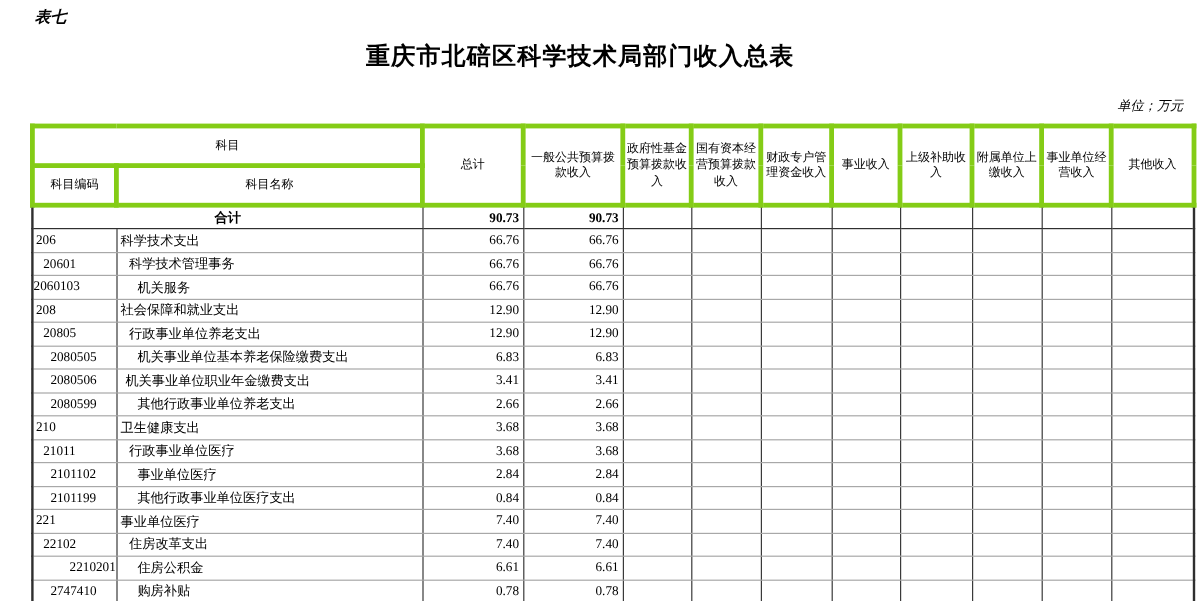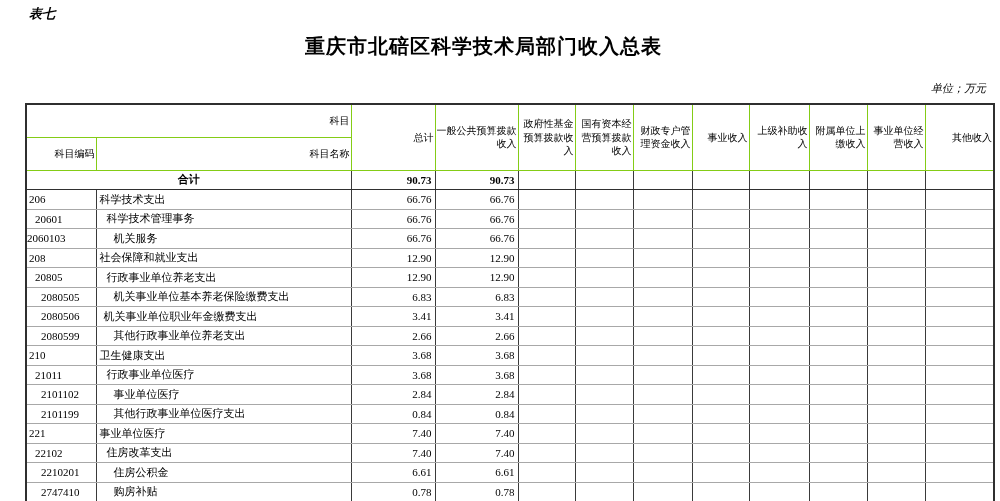--- a/index.html
+++ b/index.html
@@ -24,23 +24,23 @@
     position: absolute; top: 81px; right: 14px;
     font-size: 11px; font-style: italic;
   }
   table.income-table {
     position: absolute; left: 25px; top: 103px;
     width: 968px;
     border-collapse: collapse; table-layout: fixed;
     border: 2px solid #2f2f2f;
   }
   table.income-table th {
-    border: 1px solid #84cc16;
+    border: 4px solid #84cc16;
     font-size: 10px; font-weight: normal;
-    text-align: right; vertical-align: middle;
+    text-align: center; vertical-align: middle;
     padding: 0 1px; line-height: 1.35;
     overflow: hidden;
   }
   thead tr { height: 33px; }
   table.income-table td {
     border-left: 1px solid #3a3a3a;
     border-right: 1px solid #3a3a3a;
     border-top: 1px solid #a8a8a8;
     border-bottom: 1px solid #a8a8a8;
     font-size: 11px;
@@ -303,21 +303,21 @@
         <td class=""></td>
         <td class=""></td>
         <td class=""></td>
         <td class=""></td>
         <td class=""></td>
         <td class=""></td>
         <td class=""></td>
         <td class=""></td>
       </tr>
       <tr>
-        <td class="code" style="padding-left: 14px;">2210201</td>
+        <td class="code" style="padding-left: 30px;">2210201</td>
         <td class="name" style="padding-left: 17px;">住房公积金</td>
         <td class="num">6.61</td>
         <td class="num">6.61</td>
         <td class=""></td>
         <td class=""></td>
         <td class=""></td>
         <td class=""></td>
         <td class=""></td>
         <td class=""></td>
         <td class=""></td>

